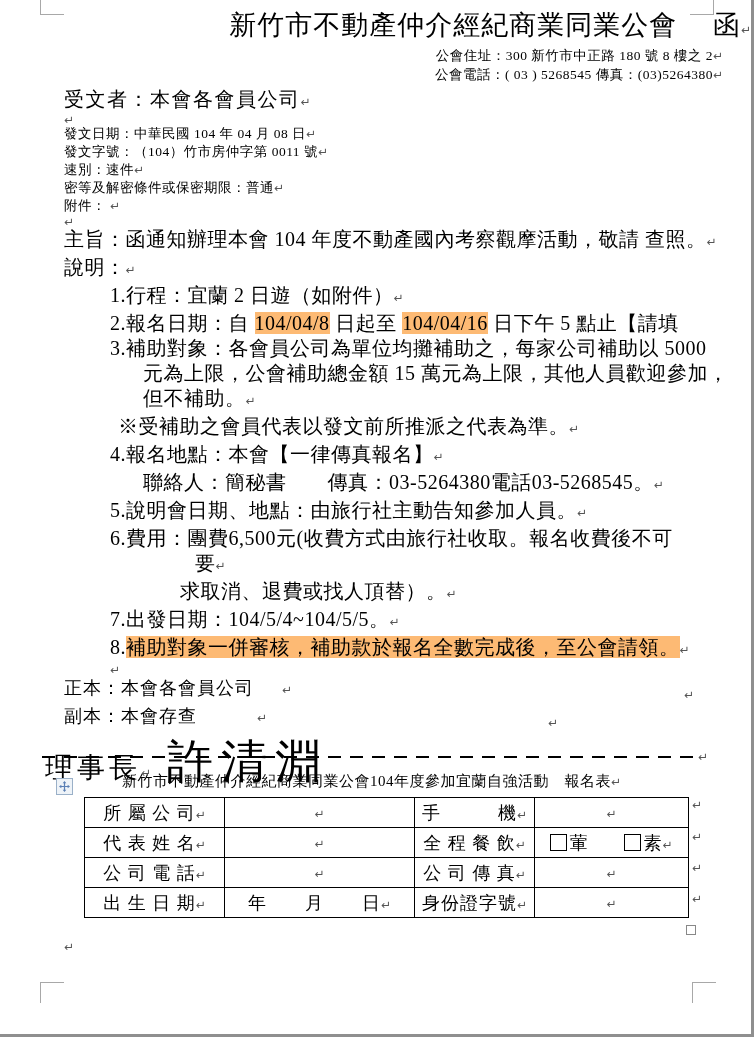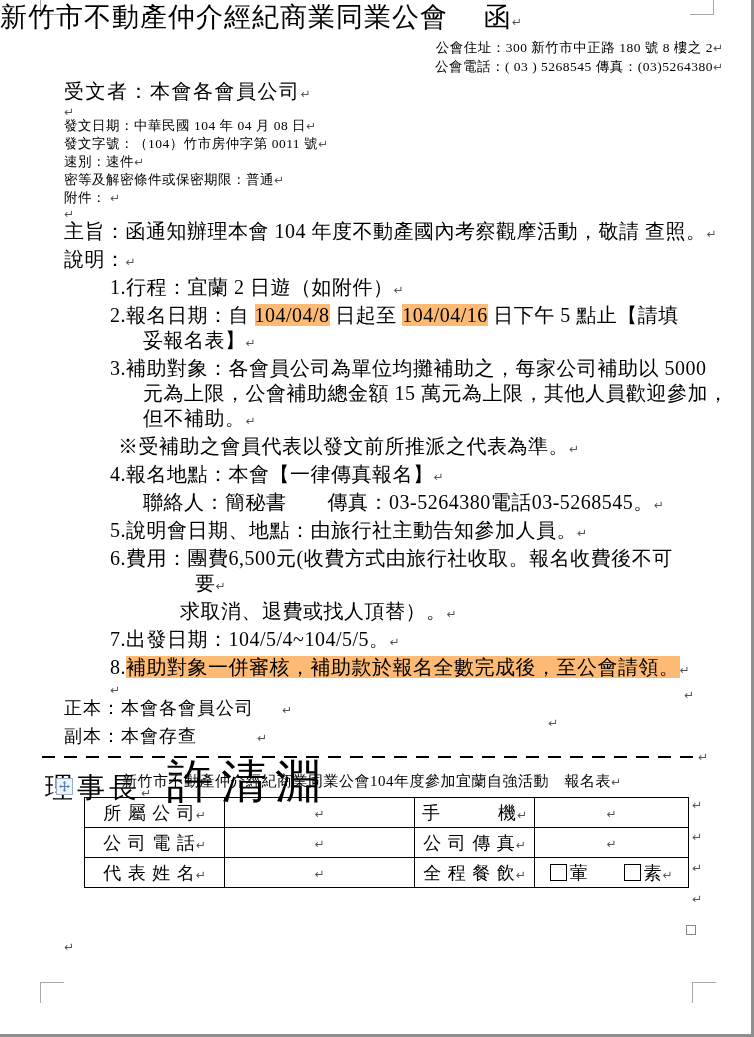--- a/index.html
+++ b/index.html
@@ -1,21 +1,21 @@
 <!DOCTYPE html>
 <html><head>
 <meta charset="utf-8">
 <style>
   html,body{margin:0;padding:0;}
   body{width:754px;height:1037px;background:#8f8f8f;font-family:"Liberation Serif","DejaVu Serif",serif;}
   .page{position:relative;width:751px;height:1034px;background:#ffffff;color:#000;overflow:hidden;}
 
   
   .letter{position:absolute;top:0;left:0;width:100%;}
-  .doc-title{text-align:left;font-size:27px;line-height:34px;letter-spacing:1px;white-space:pre;}
+  .doc-title{margin-top:8px;text-align:right;font-size:27px;line-height:34px;letter-spacing:1px;white-space:pre;}
   .addr{text-align:right;padding-right:28px;font-size:13.5px;line-height:17.5px;letter-spacing:.5px;}
   .recipient{padding-left:64px;font-size:20px;line-height:22px;margin-top:4px;letter-spacing:1.5px;}
   .meta{padding-left:64px;font-size:13.5px;line-height:18px;letter-spacing:.5px;}
   .subject{padding-left:64px;font-size:20px;line-height:25px;letter-spacing:.5px;}
   .item{padding-left:110px;font-size:20px;line-height:25px;letter-spacing:.5px;white-space:pre-wrap;}
   .cont{padding-left:143px;}
   .cont6a{padding-left:195px;}
   .cont6b{padding-left:180px;}
   .note{padding-left:118px;}
   .copies{padding-left:64px;font-size:18px;line-height:26px;letter-spacing:1px;}
@@ -78,21 +78,20 @@
     <div class="meta"><span>密等及解密條件或保密期限：普通</span><span class="pm">↵</span></div>
     <div class="meta"><span>附件： </span><span class="pm">↵</span></div>
     <div class="pmline"><span class="pm">↵</span></div>
 
     <div class="subject"><span>主旨：函通知辦理本會 104 年度不動產國內考察觀摩活動，敬請 查照。</span><span class="pm">↵</span></div>
     <div class="subject"><span>說明：</span><span class="pm">↵</span></div>
 
     <div class="item"><span>1.行程：宜蘭 2 日遊（如附件）</span><span class="pm">↵</span></div>
 
     <div class="item"><span>2.報名日期：自 </span><span class="hl">104/04/8</span><span> 日起至 </span><span class="hl">104/04/16</span><span> 日下午 5 點止【請填</span></div>
-    <div class="item cont"><span>妥報名表】</span><span class="pm">↵</span></div>
 
     <div class="item"><span>3.補助對象：各會員公司為單位均攤補助之，每家公司補助以 5000</span></div>
     <div class="item cont"><span>元為上限，公會補助總金額 15 萬元為上限，其他人員歡迎參加，</span></div>
     <div class="item cont"><span>但不補助。</span><span class="pm">↵</span></div>
 
     <div class="item note"><span>※受補助之會員代表以發文前所推派之代表為準。</span><span class="pm">↵</span></div>
 
     <div class="item"><span>4.報名地點：本會【一律傳真報名】</span><span class="pm">↵</span></div>
     <div class="item cont"><span>聯絡人：簡秘書　　傳真：03-5264380電話03-5268545。</span><span class="pm">↵</span></div>
 
@@ -131,30 +130,36 @@
           <col style="width:154px;">
         </colgroup>
       <tbody>
           <tr>
         <td><span>所 屬 公 司</span><span class="pm">↵</span></td>
         <td><span class="pm">↵</span></td>
         <td><span>手　　　機</span><span class="pm">↵</span></td>
         <td><span class="pm">↵</span></td>
       </tr>
       <tr>
+        <td><span>代 表 姓 名</span><span class="pm">↵</span></td>
+        <td><span class="pm">↵</span></td>
+        <td><span>全 程 餐 飲</span><span class="pm">↵</span></td>
+        <td><span class="cb"></span><span>葷</span><span class="cb opt2"></span><span>素</span><span class="pm">↵</span></td>
+      </tr>
+      <tr>
         <td><span>公 司 電 話</span><span class="pm">↵</span></td>
         <td><span class="pm">↵</span></td>
         <td><span>公 司 傳 真</span><span class="pm">↵</span></td>
         <td><span class="pm">↵</span></td>
       </tr>
       <tr>
-        <td><span>代 表 姓 名</span><span class="pm">↵</span></td>
+        <td><span>出 生 日 期</span><span class="pm">↵</span></td>
+        <td><span>年　　月　　日</span><span class="pm">↵</span></td>
+        <td><span>身份證字號</span><span class="pm">↵</span></td>
         <td><span class="pm">↵</span></td>
-        <td><span>全 程 餐 飲</span><span class="pm">↵</span></td>
-        <td><span class="cb"></span><span>葷</span><span class="cb opt2"></span><span>素</span><span class="pm">↵</span></td>
       </tr>
     </tbody>
       </table>
   </div>
 
   <div class="move-handle">
     <svg width="11" height="11" viewBox="0 0 16 16">
         <path d="M8 0 L10.6 3.4 H8.9 V7.1 H12.6 V5.4 L16 8 L12.6 10.6 V8.9 H8.9 V12.6 H10.6 L8 16 L5.4 12.6 H7.1 V8.9 H3.4 V10.6 L0 8 L3.4 5.4 V7.1 H7.1 V3.4 H5.4 Z" fill="#5a7fb5"></path>
       </svg>
   </div>

